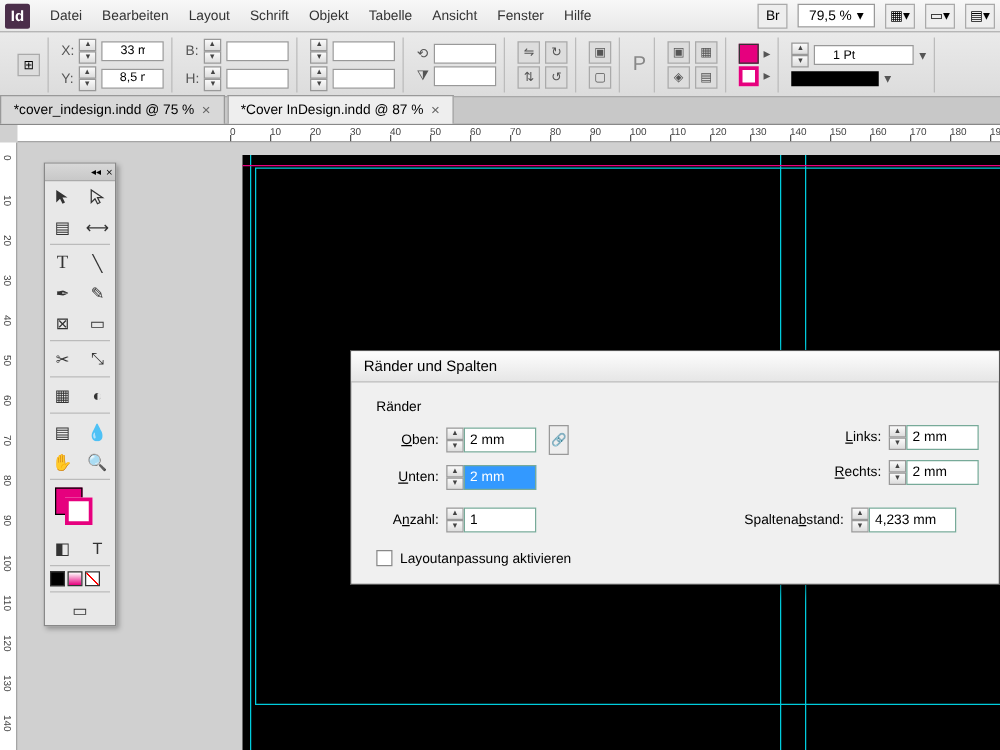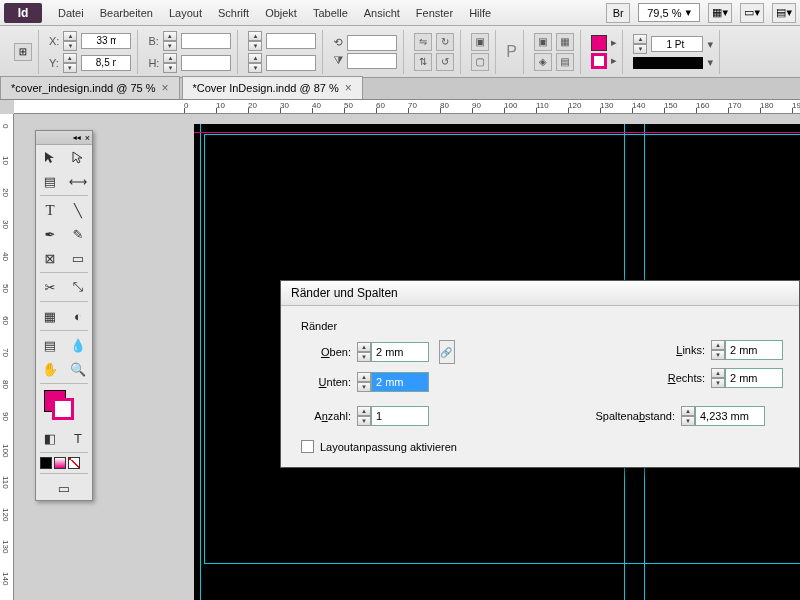--- a/index.html
+++ b/index.html
@@ -1,20 +1,20 @@
 <!DOCTYPE html>
 <html><head>
 <meta charset="utf-8">
 <style>
 * { margin: 0; padding: 0; box-sizing: border-box; font-family: "Segoe UI", Tahoma, sans-serif; font-size: 11px; }
 body { background: #d4d4d4; width: 800px; height: 600px; overflow: hidden; position: relative; }
 
 
 .menubar { height: 26px; background: linear-gradient(#f8f8f8, #e8e8e8); display: flex; align-items: center; padding: 0 4px; border-bottom: 1px solid #aaa; }
-.app-icon { width: 38px; height: 20px; background: #4b2e4a; color: #fff; display: flex; align-items: center; justify-content: center; font-weight: bold; font-size: 12px; border-radius: 2px; margin-right: 8px; }
+.app-icon { width: 20px; height: 20px; background: #4b2e4a; color: #fff; display: flex; align-items: center; justify-content: center; font-weight: bold; font-size: 12px; border-radius: 2px; margin-right: 8px; }
 .menu-item { padding: 4px 8px; color: #333; cursor: default; }
 .menu-right { margin-left: auto; display: flex; align-items: center; gap: 8px; }
 .zoom-box { background: #fff; border: 1px solid #999; padding: 2px 8px; display: flex; align-items: center; gap: 4px; justify-content: center; }
 .menu-icon-btn { width: 24px; height: 20px; background: #eee; border: 1px solid #aaa; display: flex; align-items: center; justify-content: center; }
 
 
 .control-bar { height: 52px; background: linear-gradient(#eaeaea, #dcdcdc); border-bottom: 1px solid #999; display: flex; align-items: center; padding: 0 8px; gap: 4px; }
 .ctrl-group { display: flex; flex-direction: column; gap: 2px; padding: 0 6px; border-right: 1px solid #bbb; height: 44px; justify-content: center; }
 .ctrl-row { display: flex; align-items: center; gap: 4px; font-size: 10px; color: #555; }
 .ctrl-input { width: 50px; height: 16px; background: #fff; border: 1px solid #999; padding: 0 14px; font-size: 10px; }
@@ -206,21 +206,21 @@
         <div class="swatch" style="background:#fff;border:3px solid #e6007e"></div>
         <span>▸</span>
       </div>
   </div>
   <div class="ctrl-group">
     <div class="ctrl-row">
         <div class="spin-btns">
           <div class="spin-btn">▴</div>
           <div class="spin-btn">▾</div>
         </div>
-        <input class="ctrl-input" style="width: 52px;" value="1 Pt">
+        <input class="ctrl-input" style="width: 80px;" value="1 Pt">
         <span>▾</span>
       </div>
     <div class="ctrl-row">
         <div class="stroke-sample"></div>
         <span>▾</span>
       </div>
   </div>
 </div>
 
 <div class="doc-tabs">

